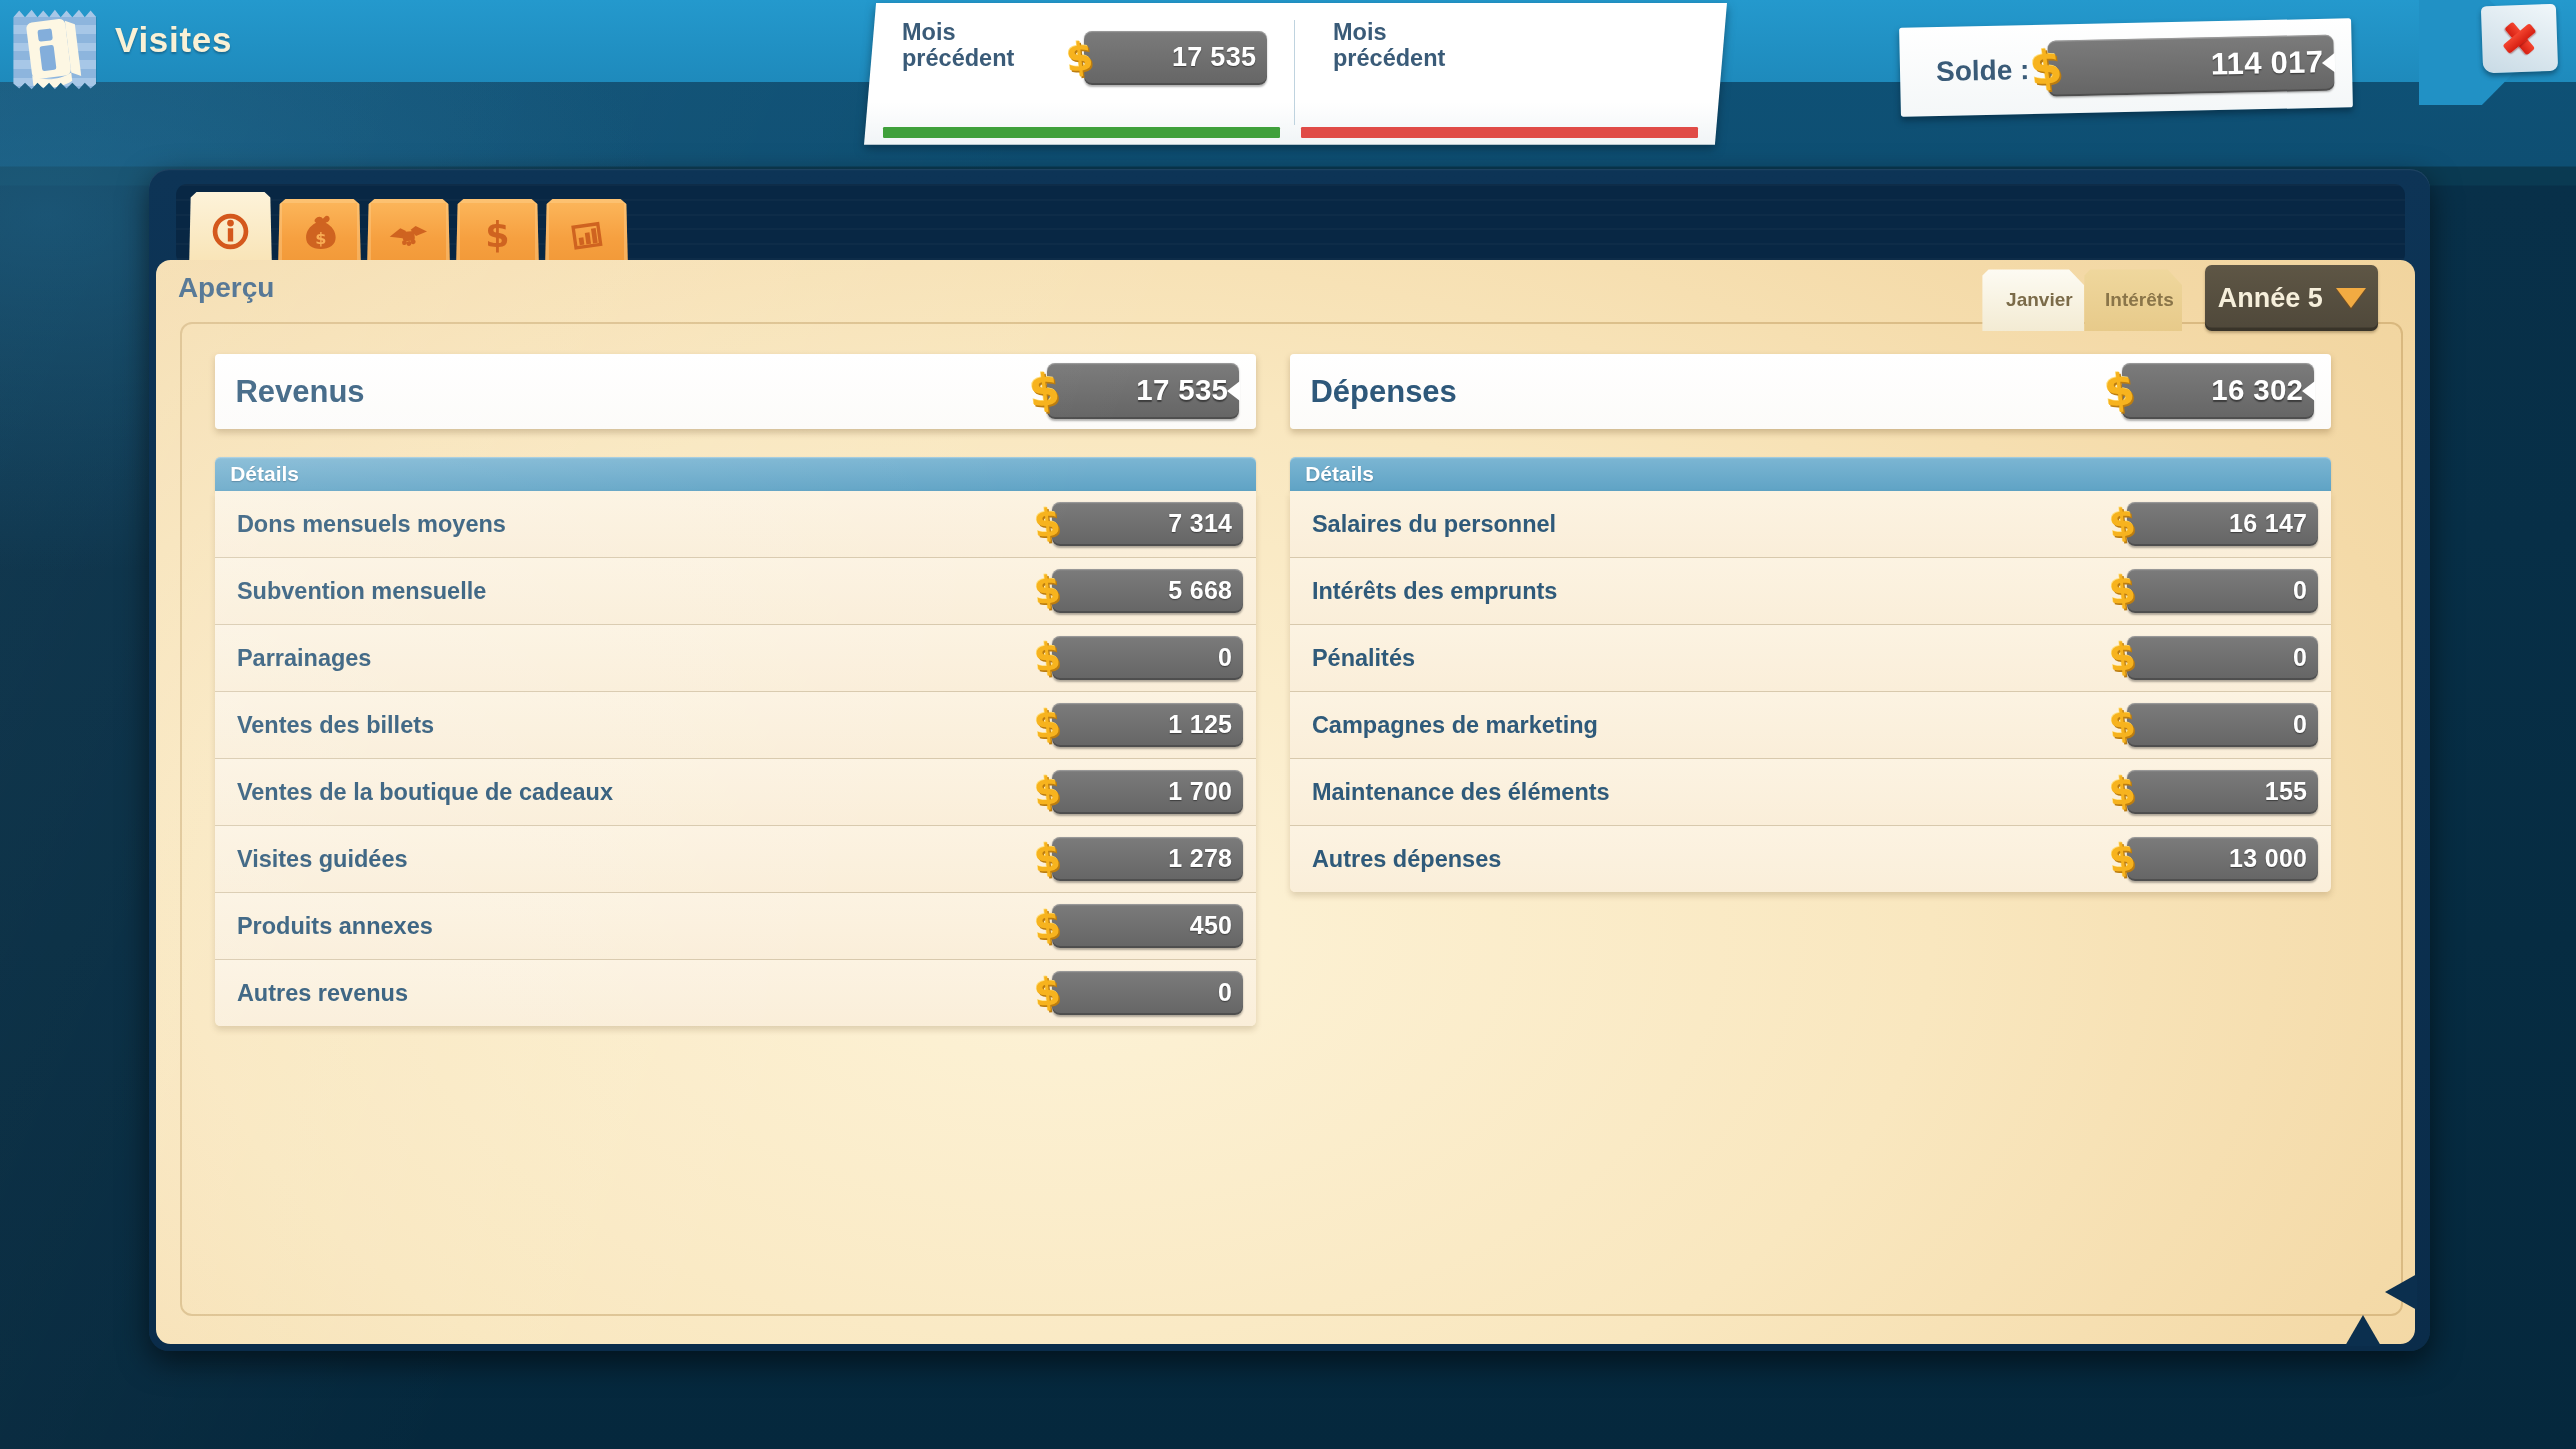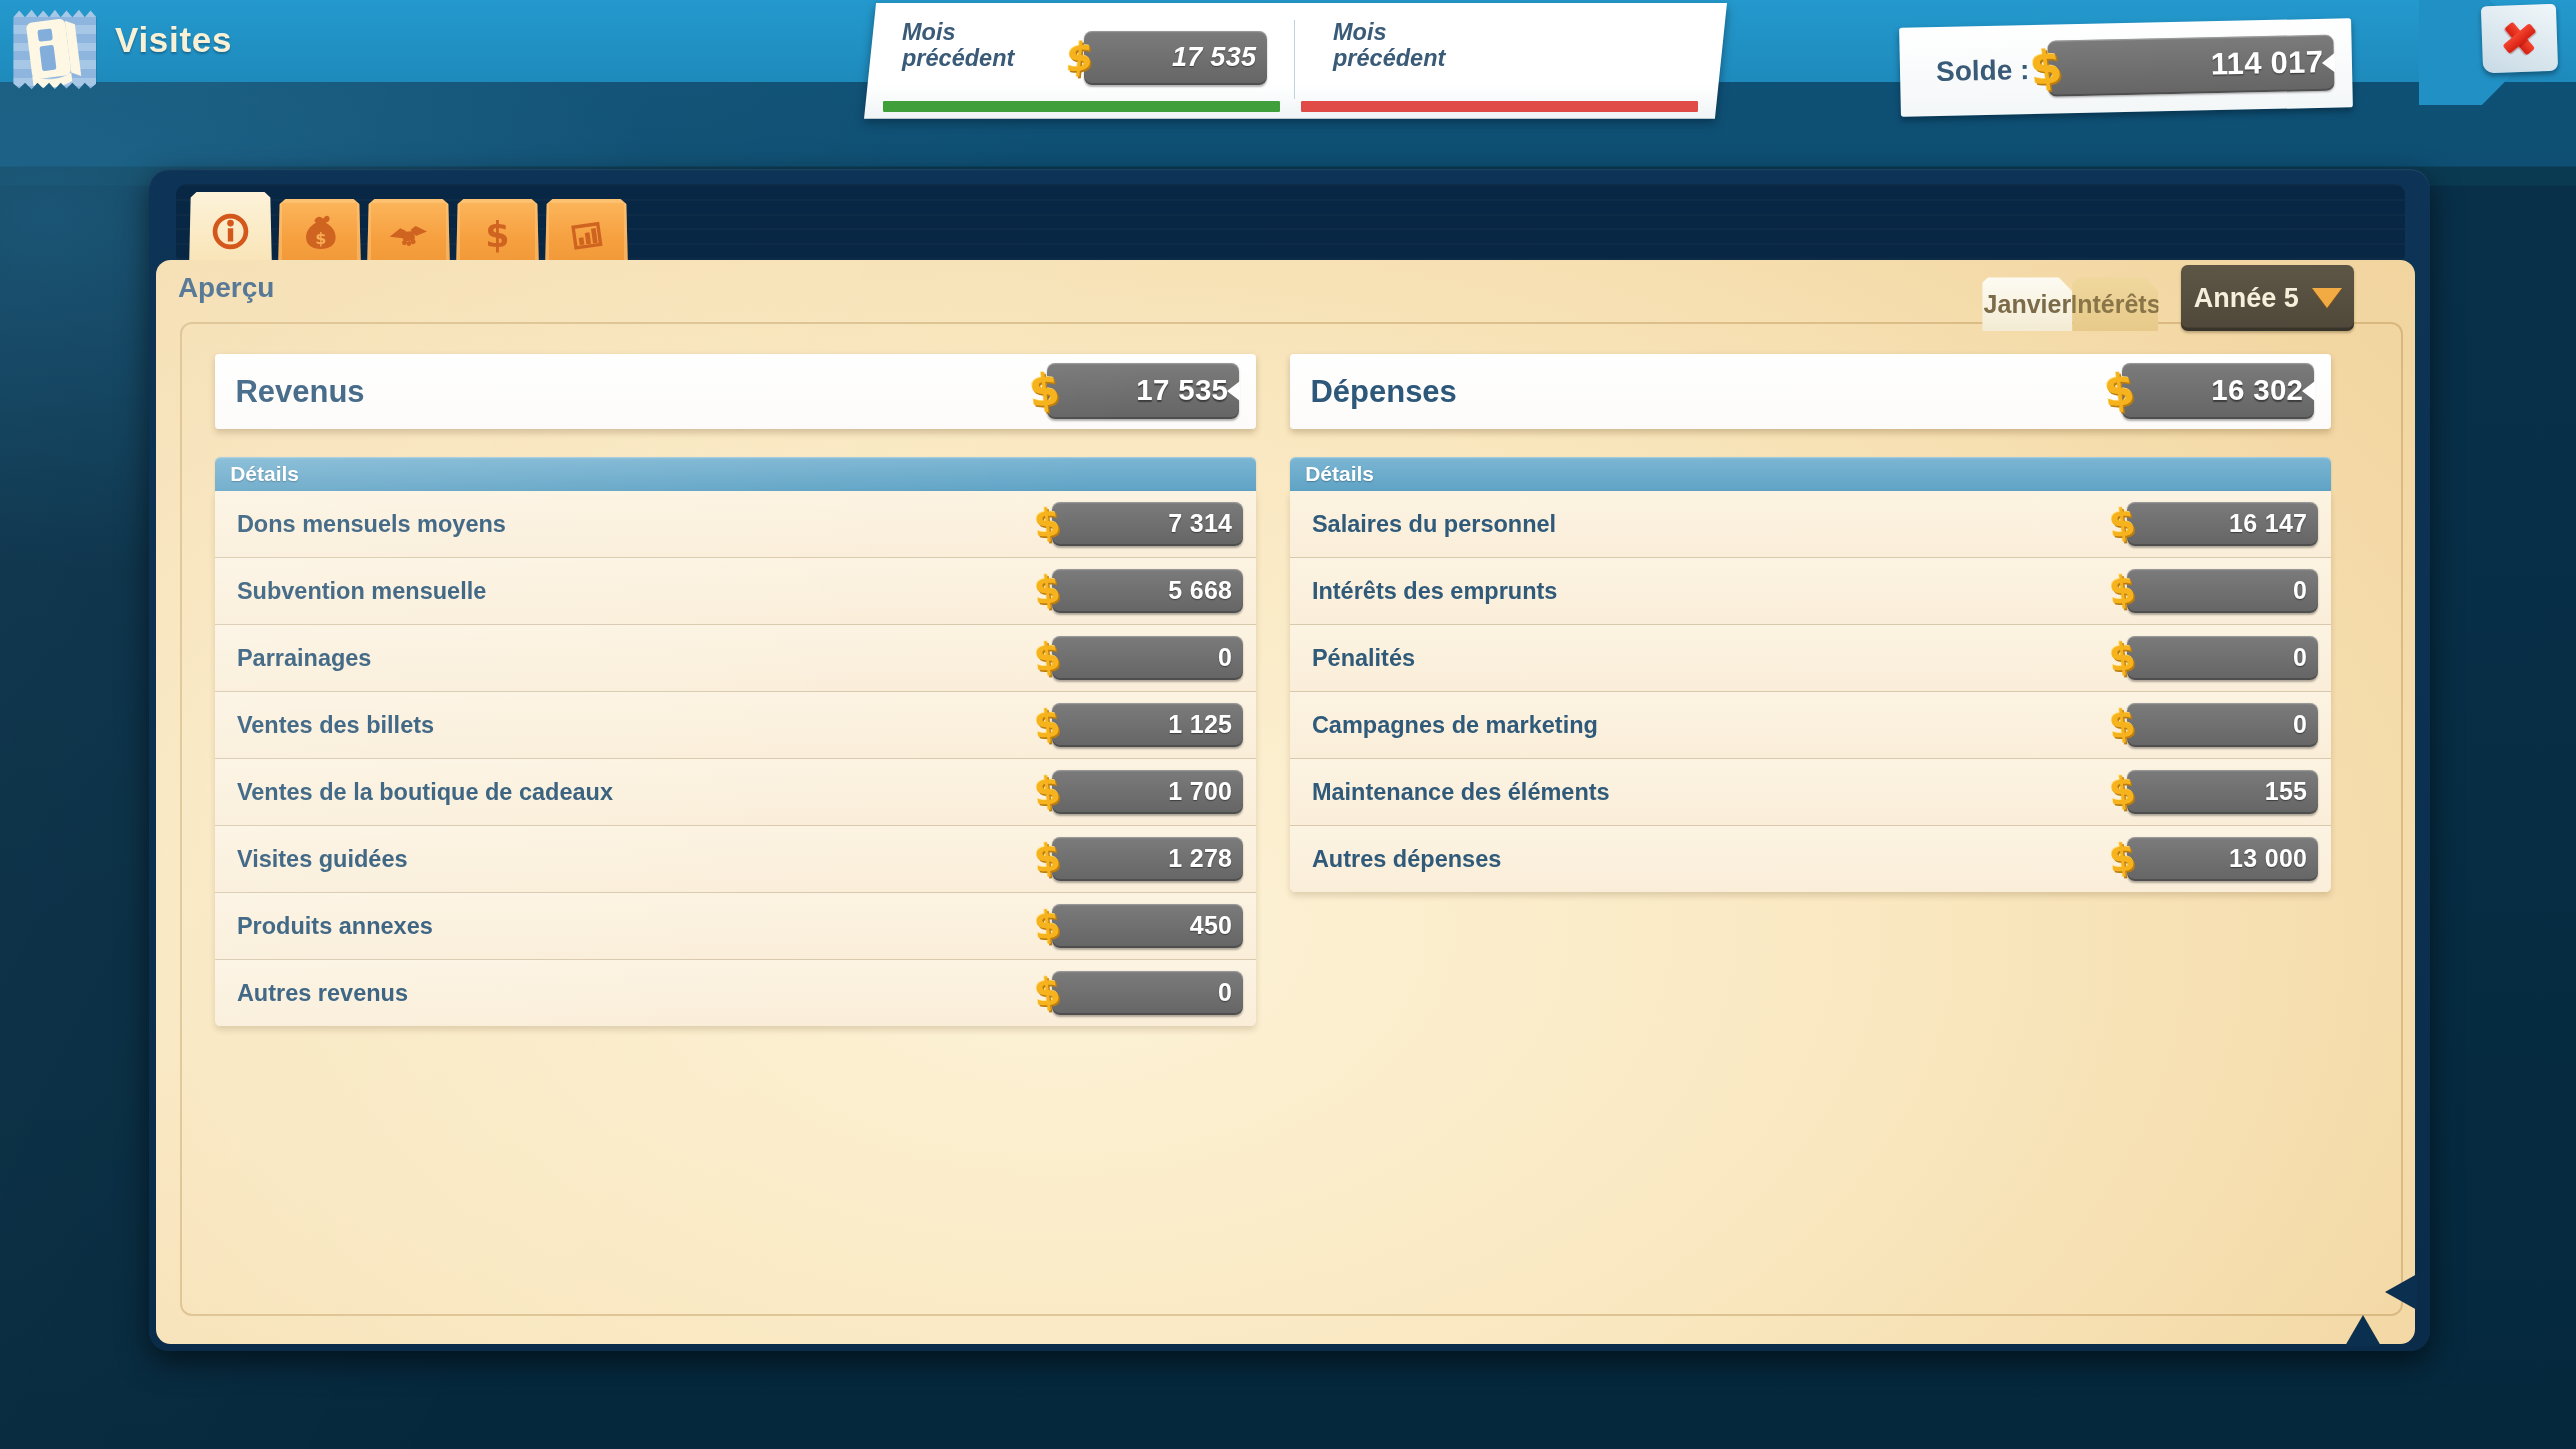--- a/index.html
+++ b/index.html
@@ -18,23 +18,23 @@
     background:#2191c5;clip-path:polygon(0 0,58% 0,100% 44%,52% 100%,0 100%);}
   .logo-ticket{position:absolute;left:13.4px;top:8px;width:83px;height:83px;z-index:6;
     background:repeating-linear-gradient(180deg,#a7c7e7 0 8.7px,#8db5dd 8.7px 17.4px);
     filter:drop-shadow(2px 3.4px 2.7px rgba(4,30,48,.4));
     clip-path:polygon(0% 11%,7% 3%,14% 11%,22% 2%,29% 11%,36% 3%,43% 11%,50% 2%,57% 11%,64% 3%,71% 11%,79% 2%,86% 11%,93% 3%,100% 11%,100% 91%,93% 97%,86% 90%,79% 98%,71% 90%,64% 97%,57% 90%,50% 98%,43% 90%,36% 97%,29% 90%,22% 98%,14% 90%,7% 97%,0% 91%);}
   .app-title{position:absolute;left:115px;top:20px;z-index:6;font-size:35px;font-weight:800;
     letter-spacing:0.7px;color:#f9f1d6;text-shadow:0 2px 2px rgba(8,40,62,.35);}
 
   
   .banner-wrap{position:absolute;left:864px;top:2.7px;z-index:5;filter:drop-shadow(0 4px 4.7px rgba(4,28,46,.5));}
-  .banner{position:relative;width:863px;height:116px;
+  .banner{position:relative;width:863px;height:142px;
     background:linear-gradient(180deg,#ffffff 70%,#f0f4f6);
-    clip-path:polygon(1.4% 0,100% 0,98.6% 100%,0 100%);font-style:italic;}
+    clip-path:polygon(1.4% 0,100% 0,98.6% 100%,0 100%);}
   .cell{position:absolute;top:0;bottom:0;width:429px;}
   .cell.c2{left:431px;}
   .cell-label{position:absolute;left:38px;top:17.4px;font-size:23.5px;font-weight:800;line-height:1.1;color:#3a5b78;}
   .divider{position:absolute;left:430px;top:17.4px;bottom:20px;width:1.3px;background:#bfd3df;}
   .underbar{position:absolute;bottom:6.7px;height:11.4px;border-radius:1.3px;}
   .underbar.inc{left:19px;width:397px;}
   .underbar.exp{left:437px;width:397px;}
 
   
   .money{position:absolute;}
@@ -90,23 +90,23 @@
   .panel{position:absolute;left:7.4px;top:91px;width:2259px;height:1084px;border-radius:14.8px;
     background:radial-gradient(1744px 1073px at 40% 62%,#fdf3d8 0%,#f9e7bf 50%,#f4daa8 82%,#f1d49e 100%);}
   .panel::after{content:"";position:absolute;inset:0;border-radius:14.8px;
     background:linear-gradient(115deg,rgba(255,255,255,.16) 0%,transparent 38%);pointer-events:none;}
   .panel-title{position:absolute;left:21.5px;top:12px;font-size:28px;font-weight:800;color:#3b6285;}
   .inner{position:absolute;left:24px;top:62px;width:2219px;height:990px;
     border:2px solid rgba(168,123,58,.33);border-radius:12px;}
 
   
   .month-cluster{position:absolute;left:1826px;top:5.4px;display:flex;align-items:flex-end;z-index:4;}
-  .mtab{height:54px;display:flex;align-items:center;justify-content:center;cursor:pointer;
-    font-size:25px;font-weight:700;
-    clip-path:polygon(0 10%,6% 0,85% 0,100% 26%,100% 100%,0 100%);}
+  .mtab{height:62px;display:flex;align-items:center;justify-content:center;cursor:pointer;
+    font-size:19px;font-weight:700;
+    clip-path:polygon(0 10%,6% 0,85% 0,100% 26%,100% 100%,0 100%);padding-left:12px;}
   .mtab.jan{width:90px;background:linear-gradient(180deg,#fdfbf3,#f3ebd3);color:#7b6b49;}
   .mtab.fev{width:86px;background:linear-gradient(180deg,#efd79d,#e7ca8a);color:#8a7549;}
   .year-btn{width:173px;height:66px;margin-left:23px;border-radius:6.7px;cursor:pointer;
     background:linear-gradient(180deg,#5e5645,#4f483a);
     box-shadow:inset 0 -3.4px 0 rgba(0,0,0,.28),0 2px 2.7px rgba(60,40,10,.3);
     display:flex;align-items:center;justify-content:center;gap:13.4px;
     color:#f6efdb;font-size:27px;font-weight:800;}
   .caret{width:0;height:0;border-left:15.4px solid transparent;border-right:15.4px solid transparent;
     border-top:20px solid #f2ab42;filter:drop-shadow(0 2px 0 rgba(122,77,26,.55));}
 

